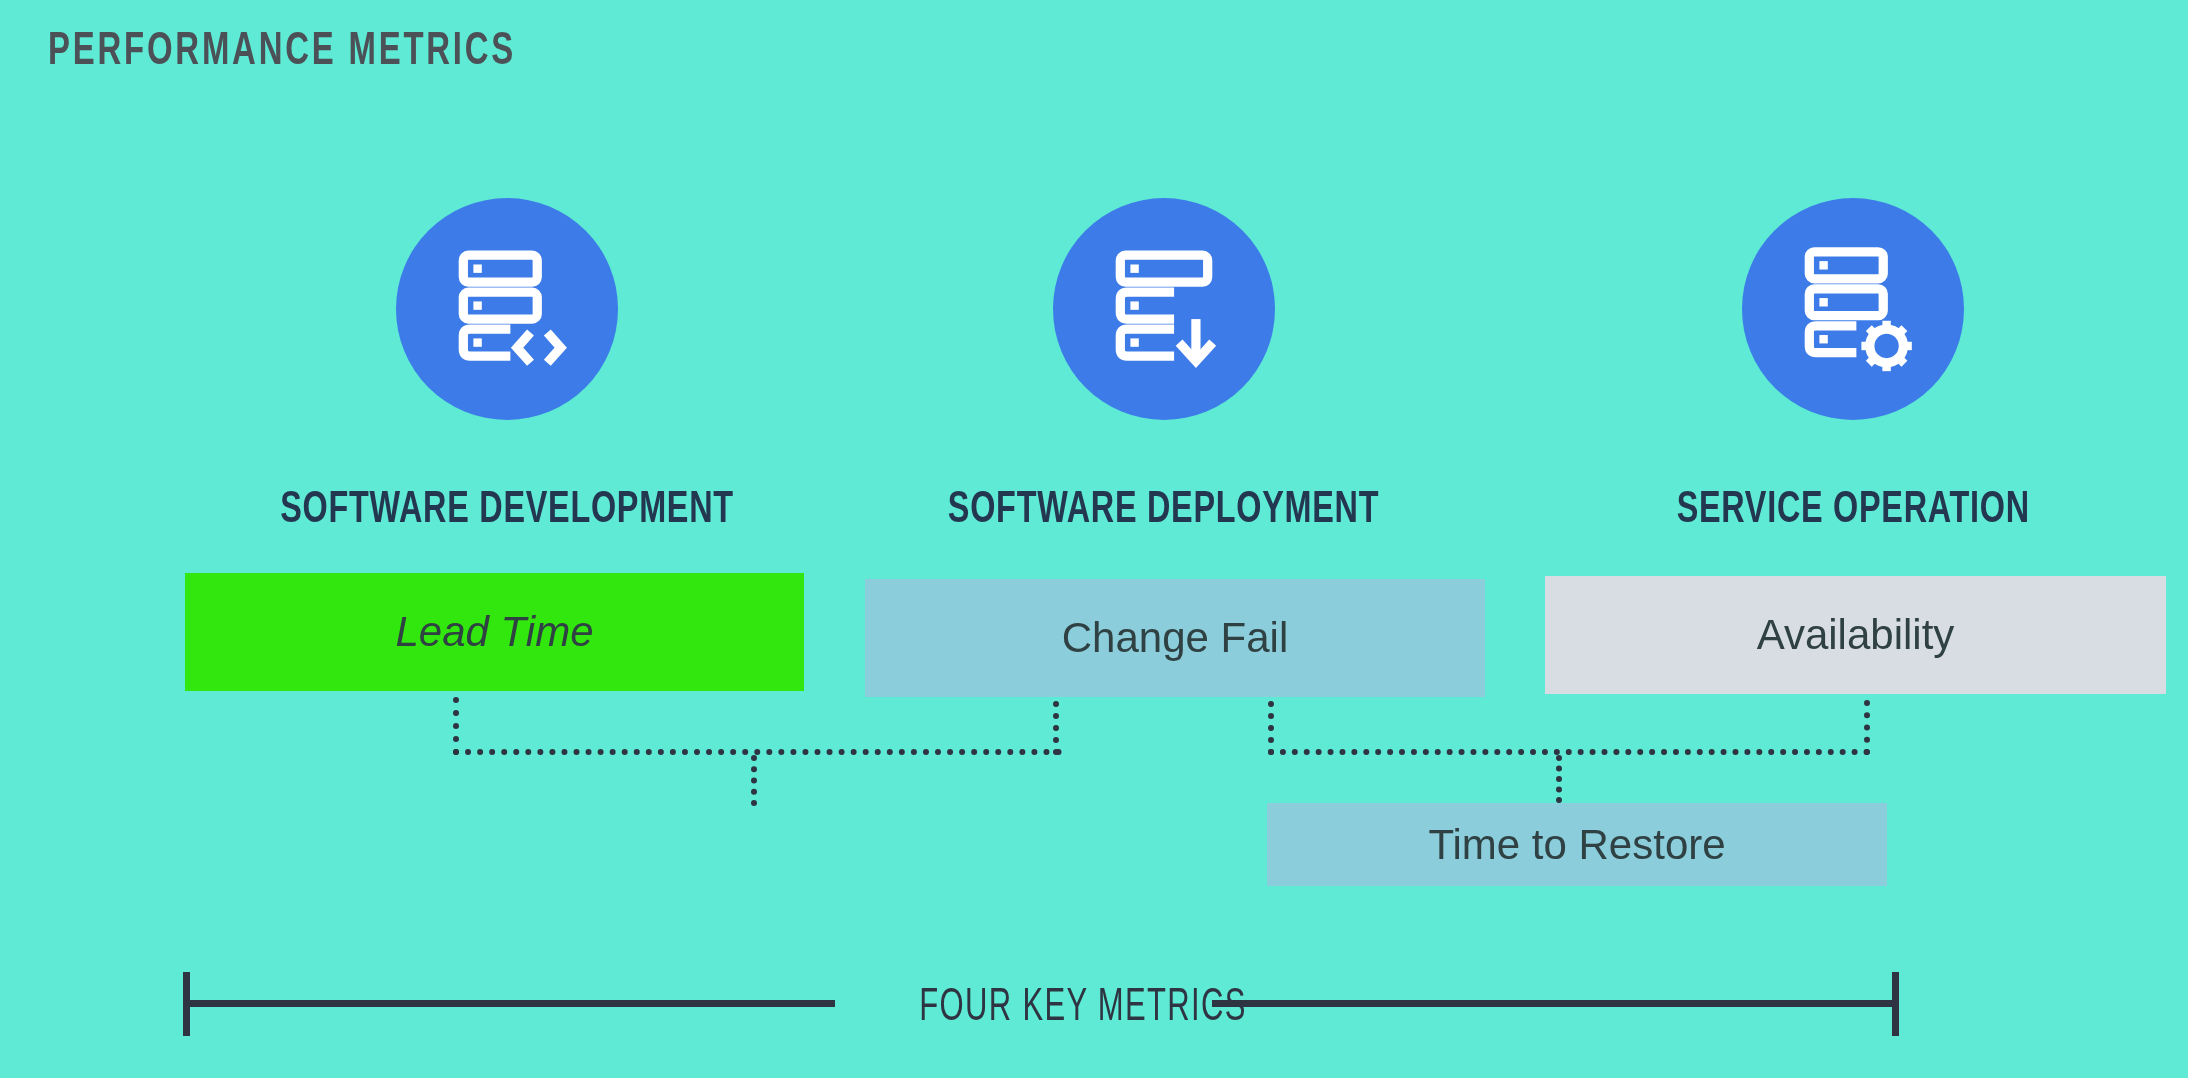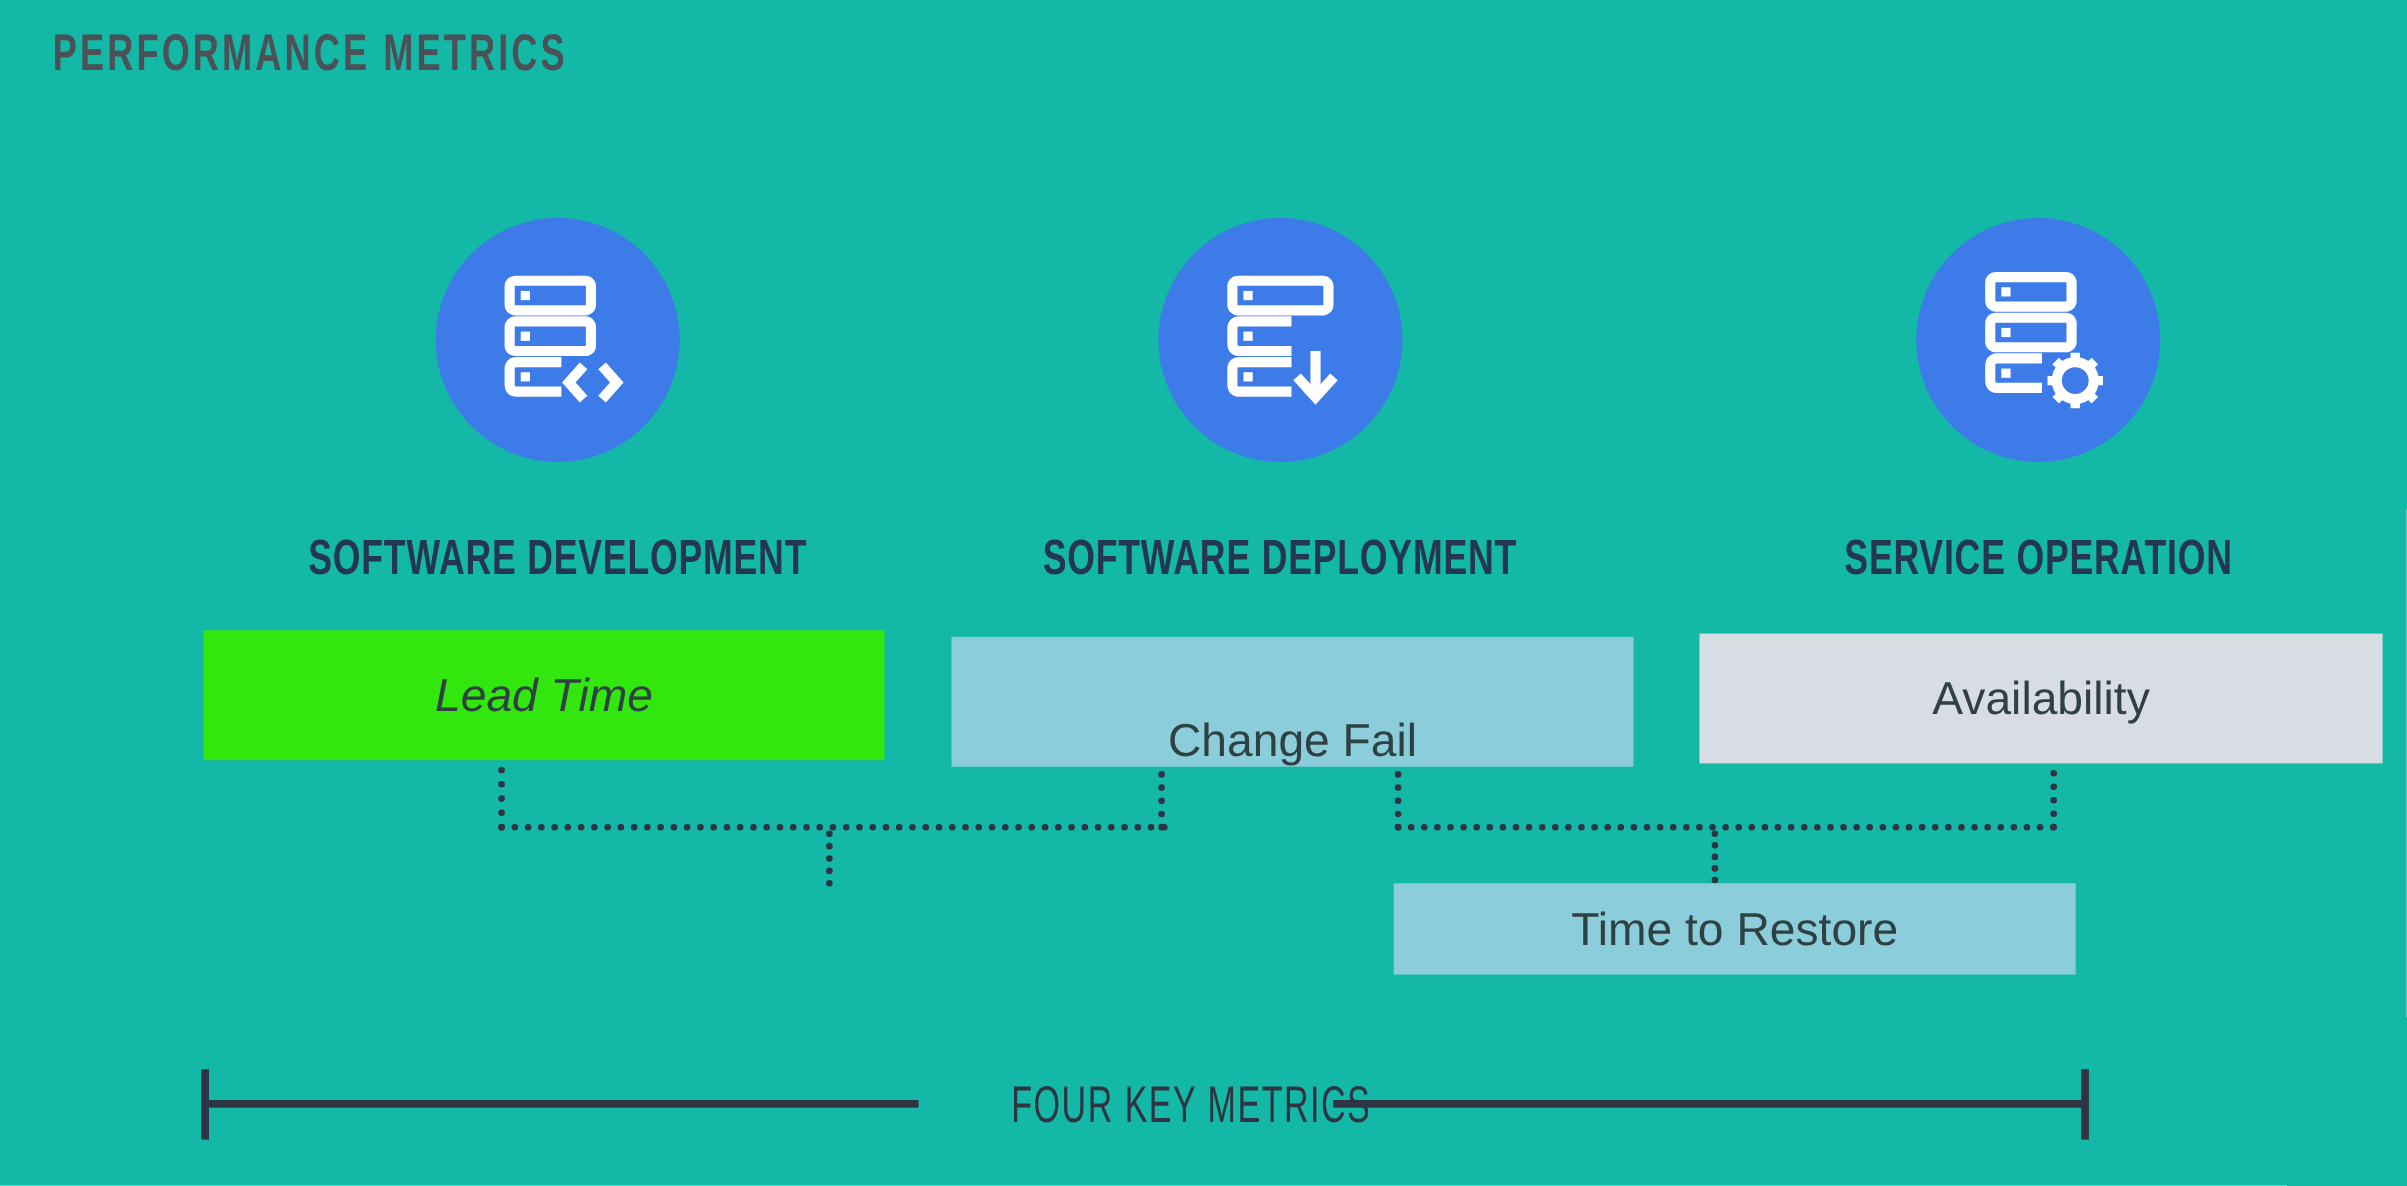--- a/index.html
+++ b/index.html
@@ -1,19 +1,19 @@
 <!DOCTYPE html>
 <html><head>
 <meta charset="utf-8">
 <style>
   html,body{margin:0;padding:0;background:#ffffff;}
   .canvas{
     position:relative;
     width:2188px;height:1078px;
-    background:#14b8a6;
+    background:#5eead4;
     font-family:"Liberation Sans", sans-serif;
     overflow:hidden;
   }
   .abs{position:absolute;}
   .condensed{display:inline-block;transform:scaleX(0.72);transform-origin:center;white-space:nowrap;}
   .condensed-left{display:inline-block;transform:scaleX(0.70);transform-origin:left center;white-space:nowrap;}
 
   .page-title{
     left:48px;top:20px;
     font-size:47px;font-weight:700;letter-spacing:4px;
@@ -114,21 +114,21 @@
   <div class="abs col-heading" style="left: 814px; color: rgb(36, 55, 80);">
     <span class="condensed">SOFTWARE DEPLOYMENT</span>
   </div>
   <div class="abs col-heading" style="left: 1503px; color: rgb(36, 55, 80);">
     <span class="condensed">SERVICE OPERATION</span>
   </div>
 
   <div class="abs bar" style="left: 185px; top: 573px; width: 619px; height: 118px; background-color: rgb(49, 231, 13); font-style: italic;">
     <span style="color: rgb(47, 65, 66);">Lead Time</span>
   </div>
-  <div class="abs bar" style="left: 865px; top: 579px; width: 620px; height: 118px; background-color: rgb(140, 205, 220); align-items: flex-end;">
+  <div class="abs bar" style="left: 865px; top: 579px; width: 620px; height: 118px; background-color: rgb(140, 205, 220);">
     <span style="color: rgb(47, 65, 66);">Change Fail</span>
   </div>
   <div class="abs bar" style="left: 1545px; top: 576px; width: 621px; height: 118px; background-color: rgb(216, 221, 227);">
     <span style="color: rgb(47, 65, 66);">Availability</span>
   </div>
 
   <div class="abs dotv" style="left: 453px; top: 697px; height: 58px; border-color: rgb(46, 52, 66);"></div>
   <div class="abs dotv" style="left: 1053px; top: 701px; height: 54px; border-color: rgb(46, 52, 66);"></div>
   <div class="abs doth" style="left: 453px; top: 749px; width: 609px; border-color: rgb(46, 52, 66);"></div>
   <div class="abs dotv" style="left: 751px; top: 755px; height: 51px; border-color: rgb(46, 52, 66);"></div>

